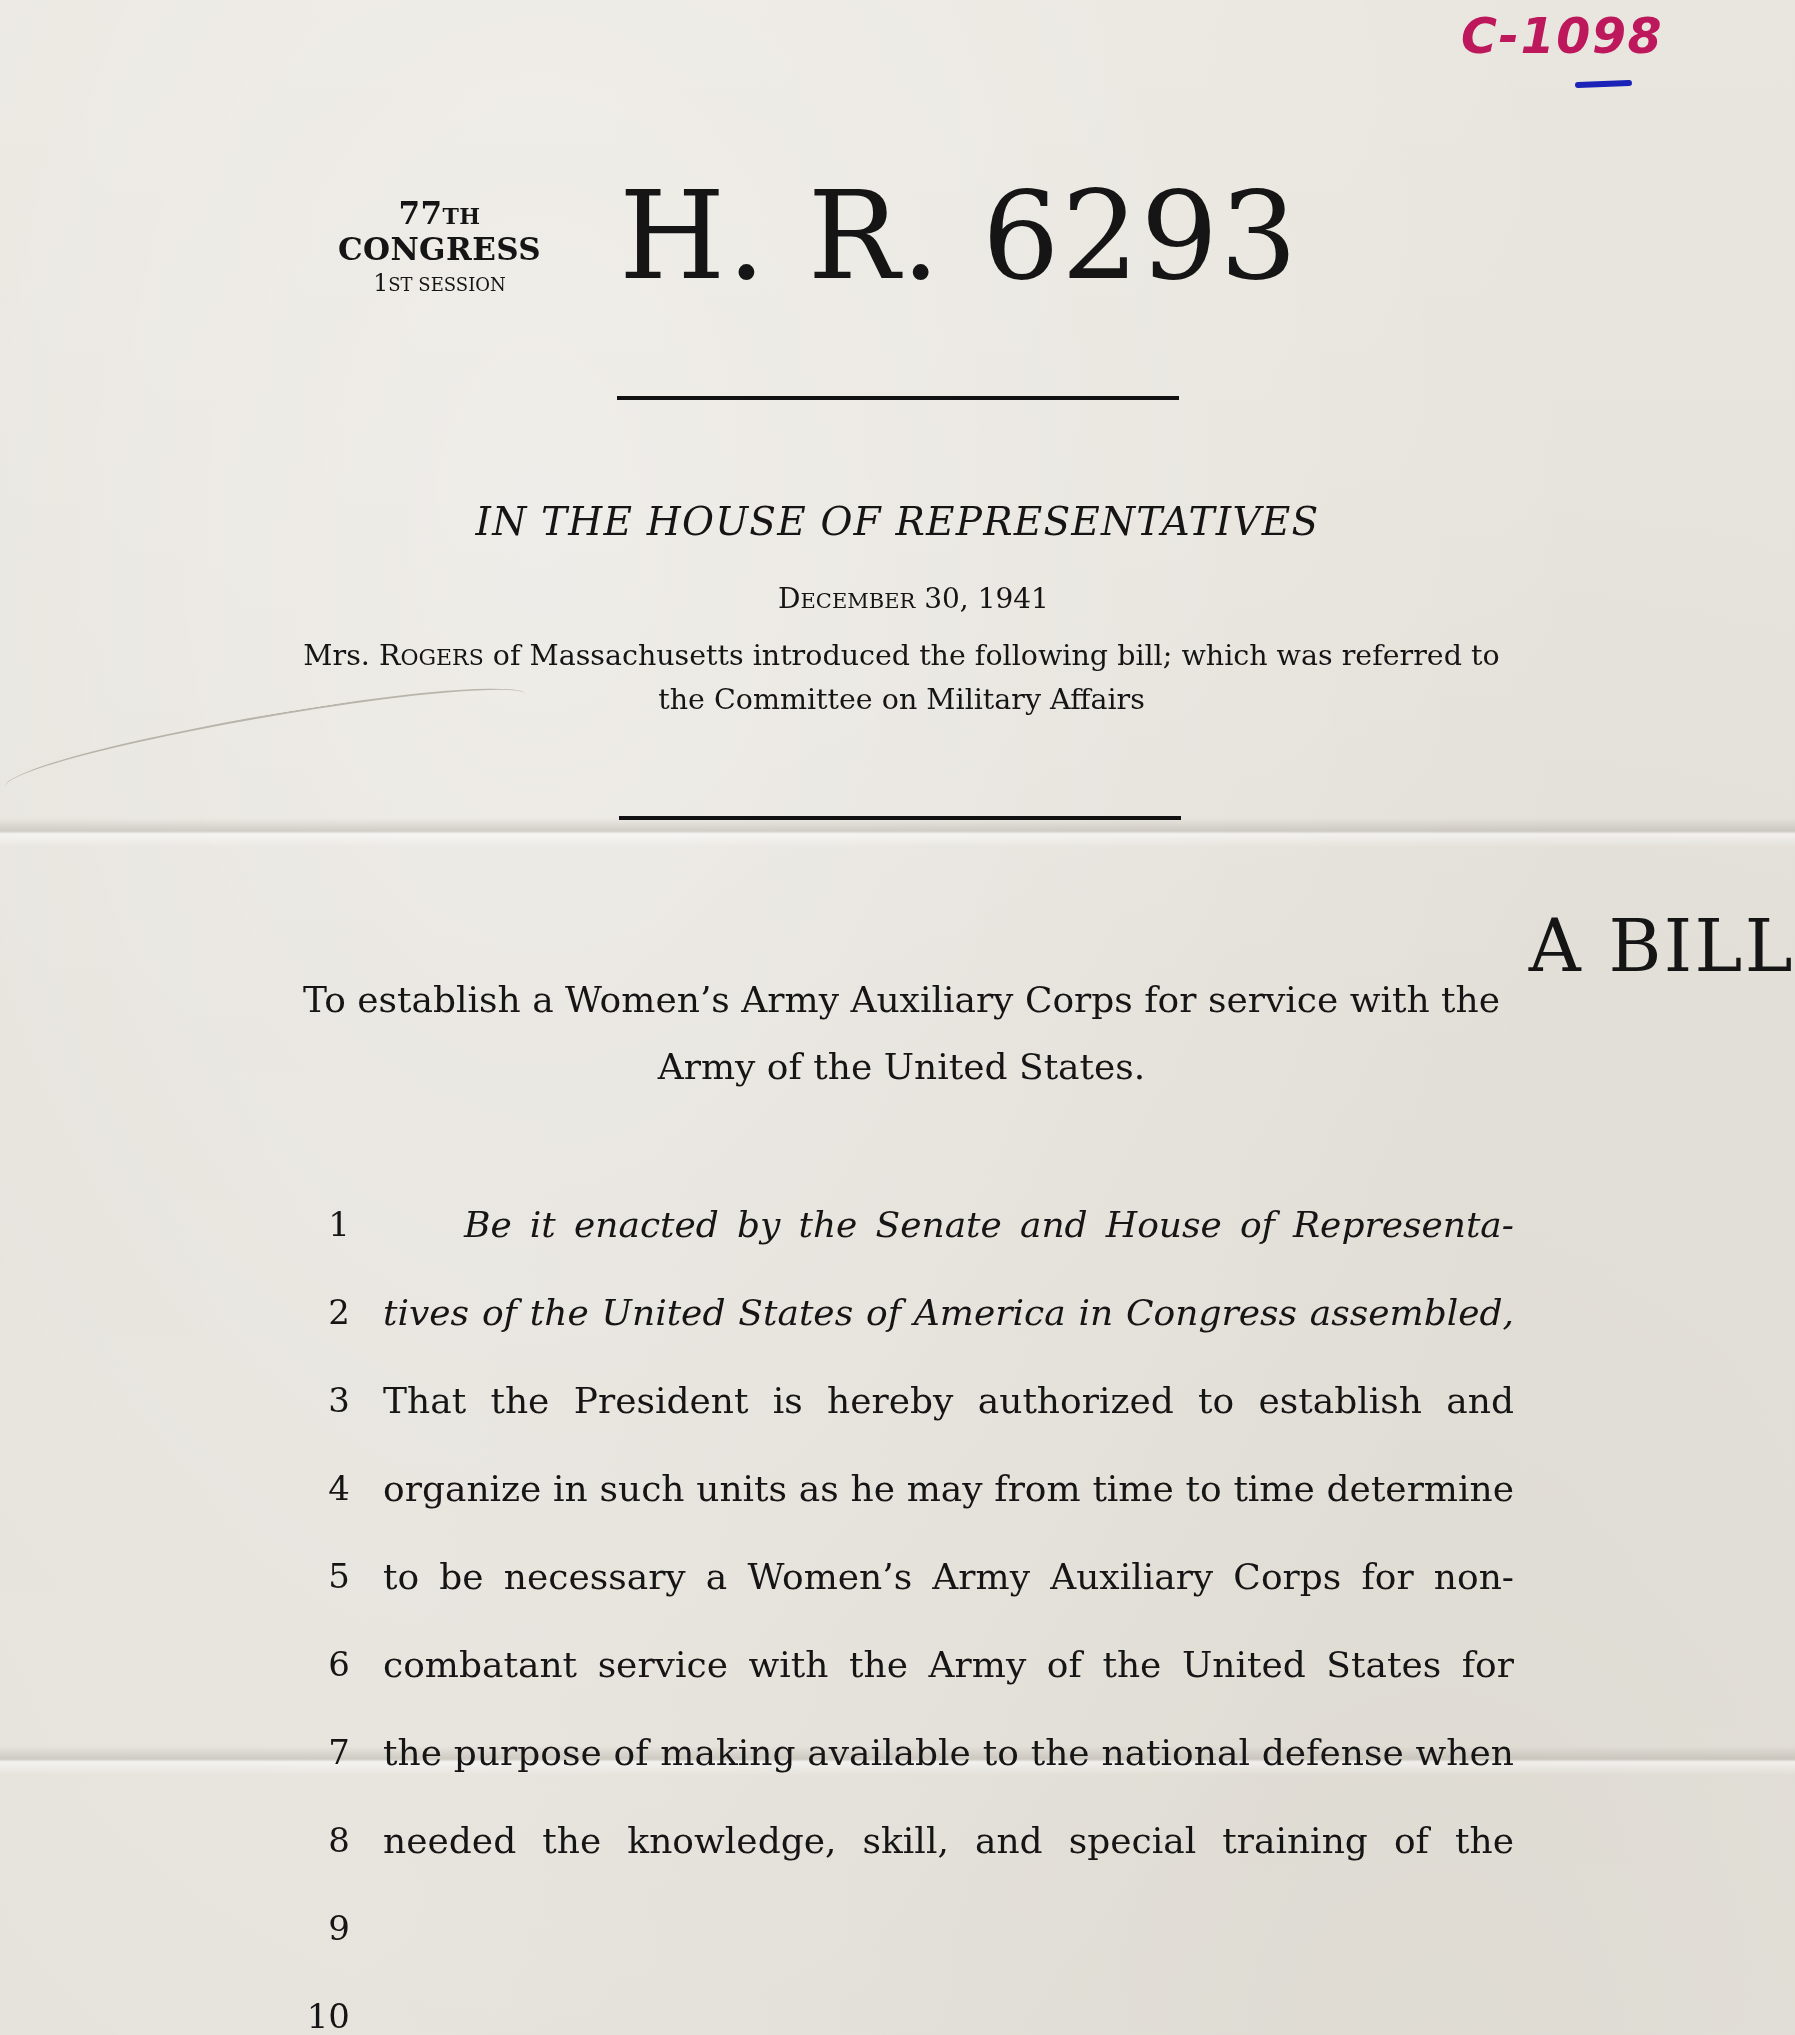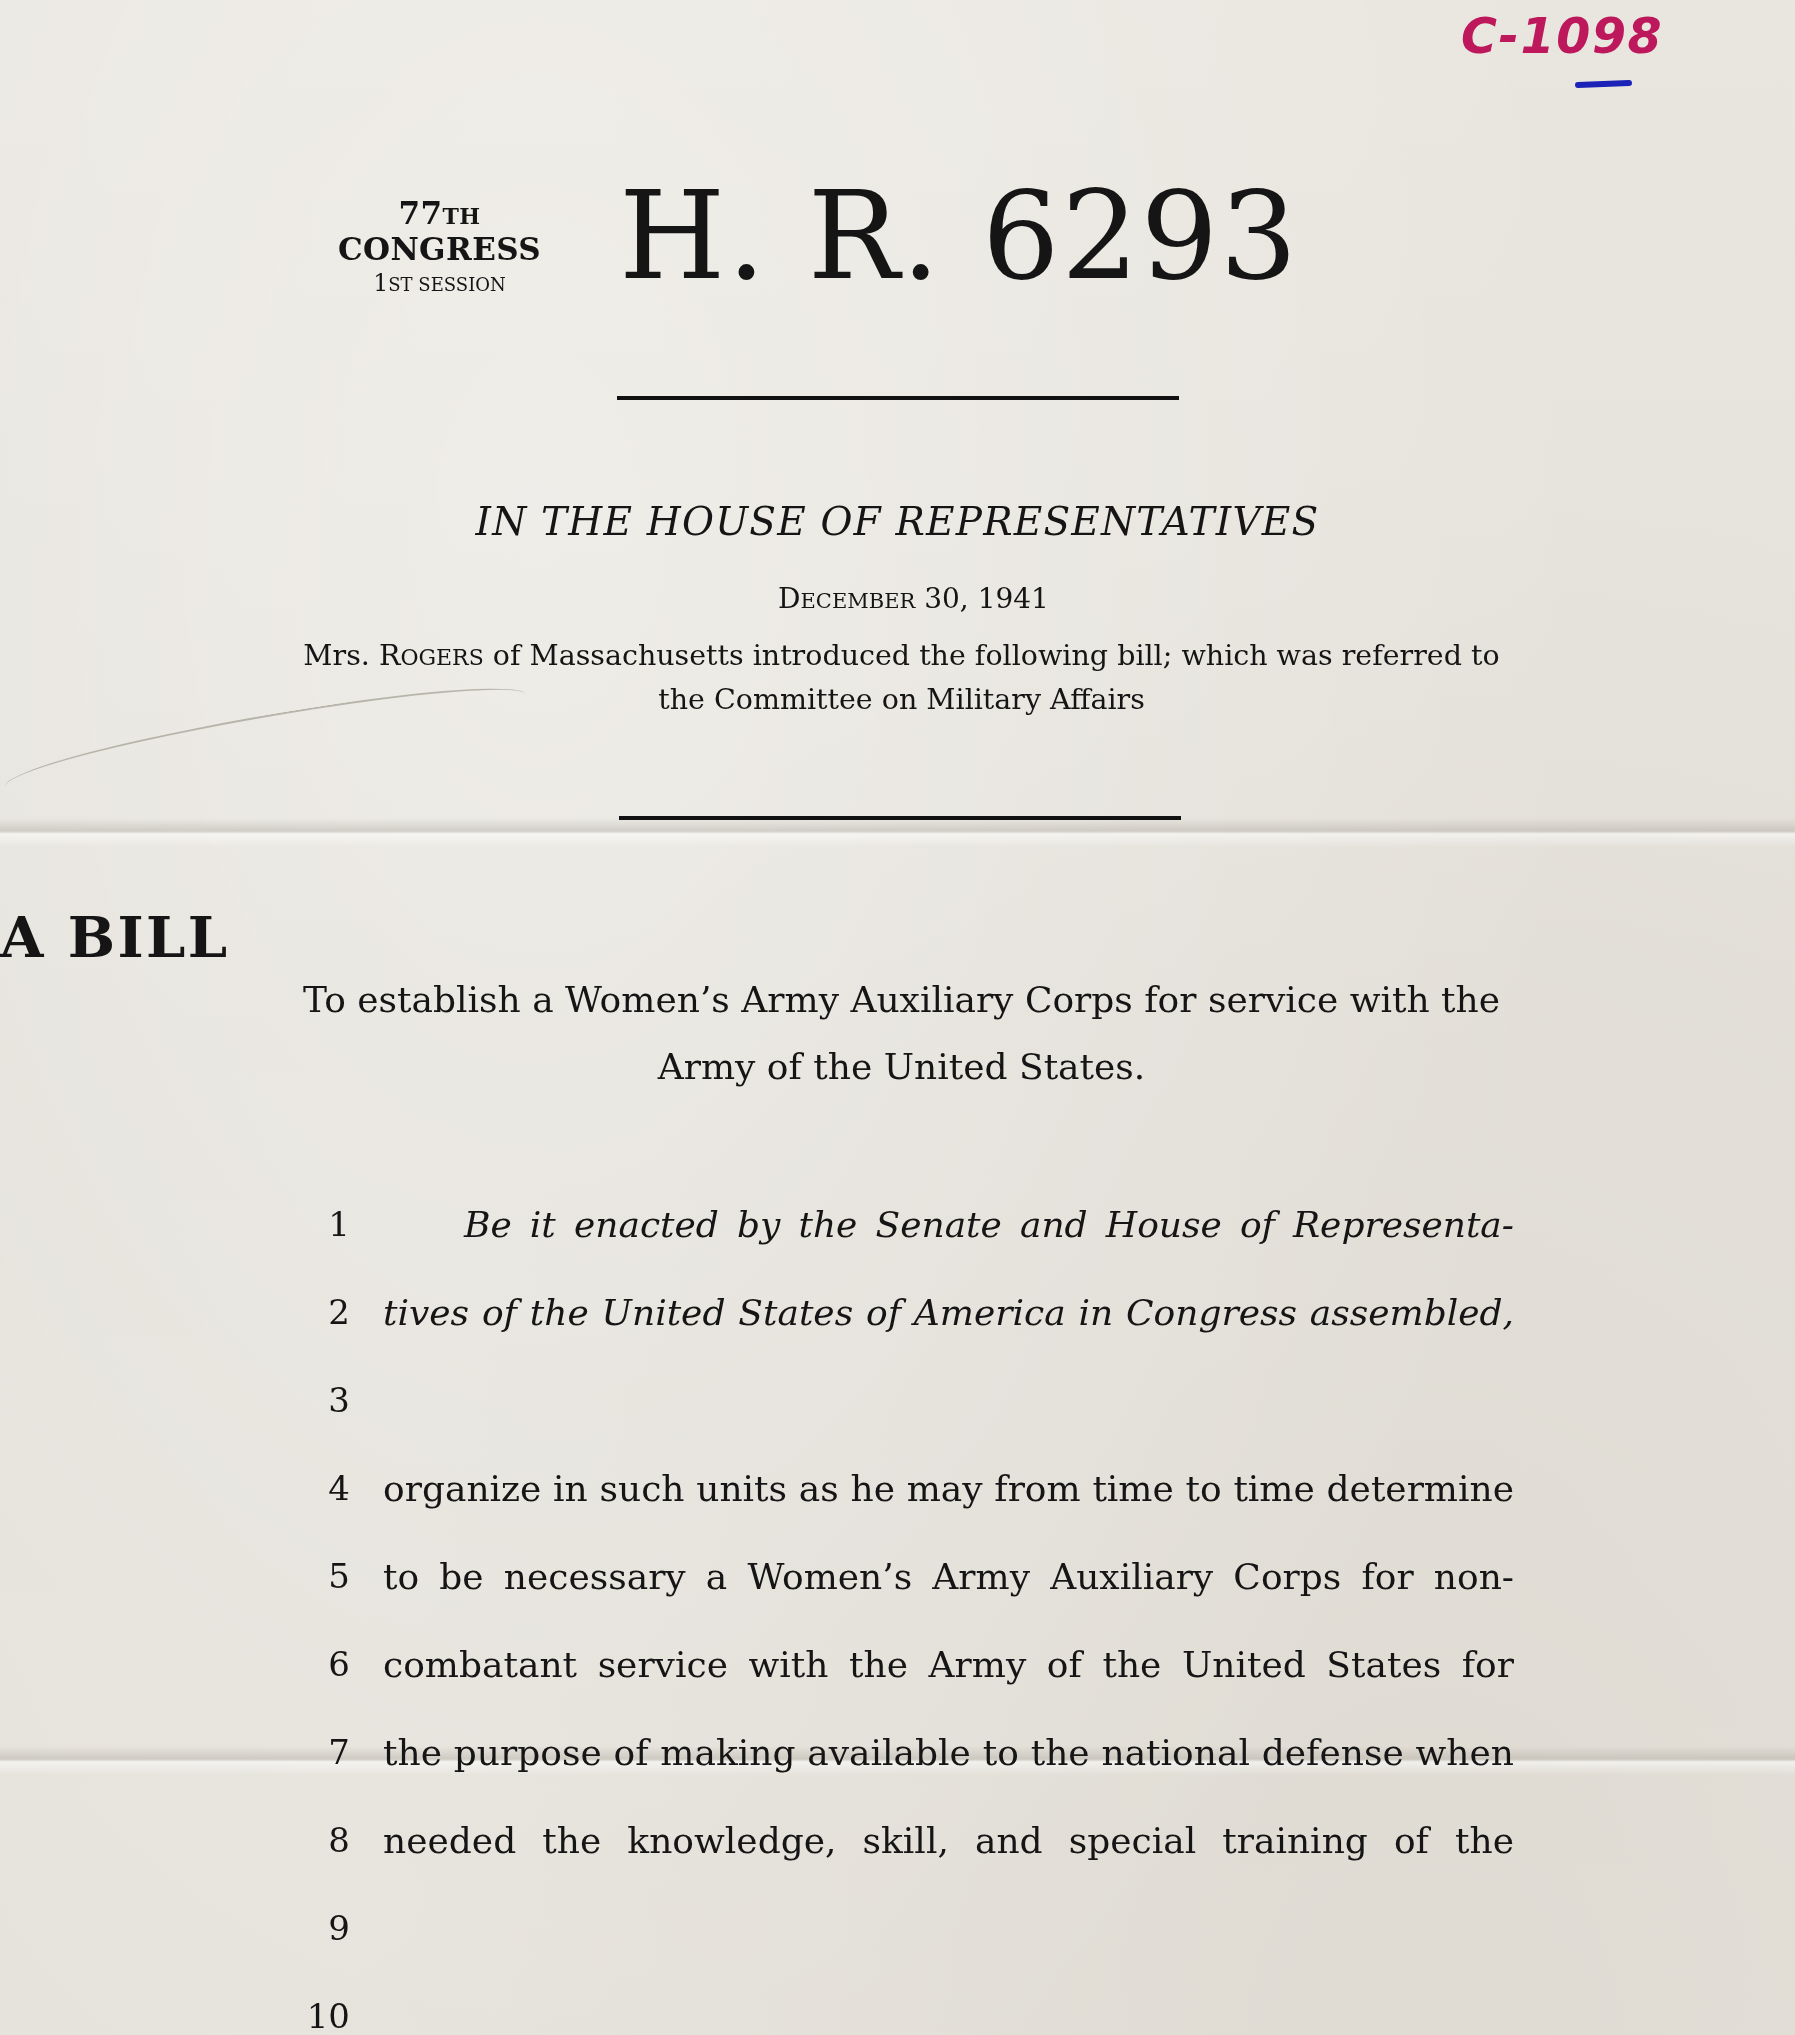--- a/index.html
+++ b/index.html
@@ -65,22 +65,22 @@
     margin-left: 16px;
   }
   .date .sc { font-size: 21px; }
   .intro {
     position: absolute; left: 293px; top: 635px; width: 1217px; text-align: center;
     font-size: 28.5px; line-height: 42px;
   }
   .intro .sc { font-size: 22px; }
 
   .a-bill {
-    position: absolute; left: 0; top: 904px; width: 1795px; text-align: left;
-    font-size: 56px; font-weight: bold; letter-spacing: 2.4px;
+    position: absolute; left: 0; top: 904px; width: 1795px; text-align: right;
+    font-size: 72px; font-weight: normal; letter-spacing: 2.4px;
   }
   .title {
     position: absolute; left: 293px; top: 966px; width: 1217px; text-align: center;
     font-size: 36px; line-height: 67px;
   }
 
   .lines { position: absolute; left: 285px; top: 1180px; width: 1229px; }
   .line {
     position: relative; height: 88px; display: flex; align-items: center;
   }
@@ -128,20 +128,21 @@
   <div class="line">
       <span class="ln">1</span>
       <span class="lt ital first">Be it enacted by the Senate and House of Representa-</span>
     </div>
   <div class="line">
       <span class="ln">2</span>
       <span class="lt ital">tives of the United States of America in Congress assembled,</span>
     </div>
   <div class="line">
       <span class="ln">3</span>
+      <span class="lt">That the President is hereby authorized to establish and</span>
     </div>
   <div class="line">
       <span class="ln">4</span>
       <span class="lt">organize in such units as he may from time to time determine</span>
     </div>
   <div class="line">
       <span class="ln">5</span>
       <span class="lt">to be necessary a Women’s Army Auxiliary Corps for non-</span>
     </div>
   <div class="line">

